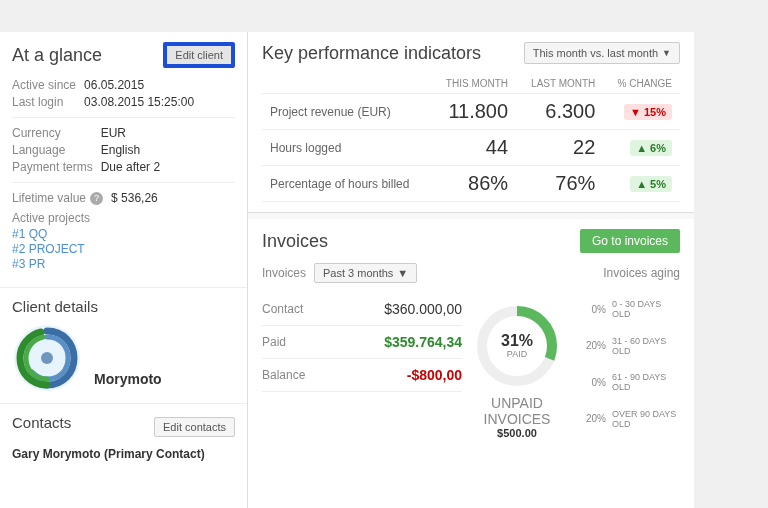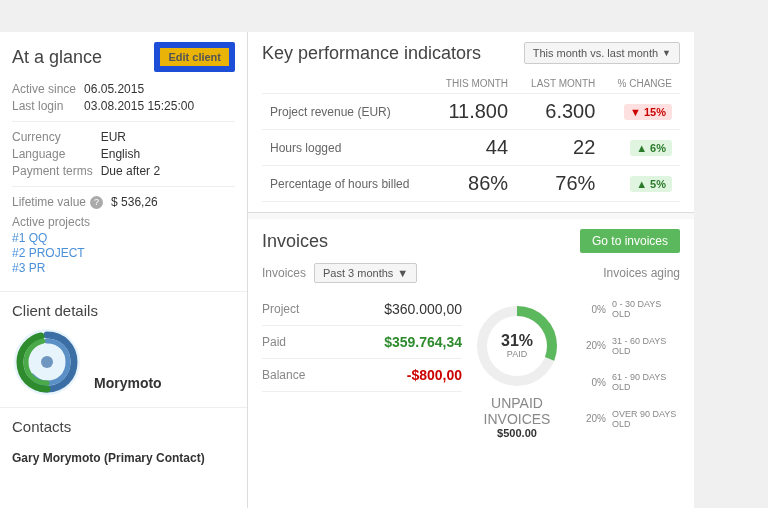--- a/index.html
+++ b/index.html
@@ -6,21 +6,21 @@
     body { font-family: Arial, sans-serif; font-size: 12px; background: #f0f0f0; color: #333; width: 768px; height: 508px; overflow: hidden; }
 
     .main-container { display: flex; width: 694px; height: 508px; gap: 0; margin-top: 32px; }
 
     
     .left-panel { width: 248px; min-width: 248px; background: #fff; border-right: 1px solid #ddd; display: flex; flex-direction: column; overflow-y: auto; }
 
     .at-a-glance { padding: 10px 12px 8px; border-bottom: 1px solid #eee; }
     .at-a-glance-header { display: flex; justify-content: space-between; align-items: center; margin-bottom: 10px; }
     .at-a-glance-title { font-size: 18px; font-weight: 300; color: #444; }
-    .edit-client-btn { font-size: 11px; border: 6px solid #1d4ed8; background: #eab308; padding: 3px 8px; cursor: pointer; border-radius: 2px; color: #555; font-weight: bold; }
+    .edit-client-btn { font-size: 11px; border: 4px solid #1d4ed8; background: #e5e5e5; padding: 3px 8px; cursor: pointer; border-radius: 2px; color: #555; }
 
     .info-grid { display: grid; grid-template-columns: auto 1fr; gap: 3px 8px; margin-bottom: 8px; }
     .info-label { color: #888; white-space: nowrap; }
     .info-value { color: #333; }
 
     .info-section { margin-bottom: 8px; border-top: 1px solid #eee; padding-top: 8px; }
 
     .lifetime-row { display: flex; gap: 4px; align-items: center; }
     .lifetime-label { color: #888; }
     .lifetime-help { width: 13px; height: 13px; border-radius: 50%; background: #aaa; color: #fff; font-size: 9px; display: inline-flex; align-items: center; justify-content: center; cursor: pointer; }
@@ -159,20 +159,21 @@
 
           <circle cx="35" cy="35" r="6" fill="#3a6ea5" opacity="0.7"></circle>
         </svg>
         <span class="client-name-text">Morymoto</span>
       </div>
     </div>
 
     <div class="contacts-section">
       <div class="contacts-header">
         <span class="section-title">Contacts</span>
+        <button class="edit-contacts-btn">Edit contacts</button>
       </div>
       <div class="contact-name">Gary Morymoto (Primary Contact)</div>
     </div>
 
   </div>
 
   <div class="right-panel">
 
     <div class="kpi-section">
       <div class="kpi-header">
@@ -235,21 +236,21 @@
             <span>▼</span>
           </button>
         </div>
         <span class="invoices-aging-label">Invoices aging</span>
       </div>
 
       <div class="invoices-body">
 
         <div class="invoices-left">
           <div class="inv-row">
-            <span class="inv-row-label">Project</span>
+            <span class="inv-row-label">Contact</span>
             <span class="inv-amount inv-amount-normal">$360.000,00</span>
           </div>
           <div class="inv-row">
             <span class="inv-row-label">Paid</span>
             <span class="inv-amount inv-amount-green">$359.764,34</span>
           </div>
           <div class="inv-row">
             <span class="inv-row-label">Balance</span>
             <span class="inv-amount inv-amount-red">-$800,00</span>
           </div>

